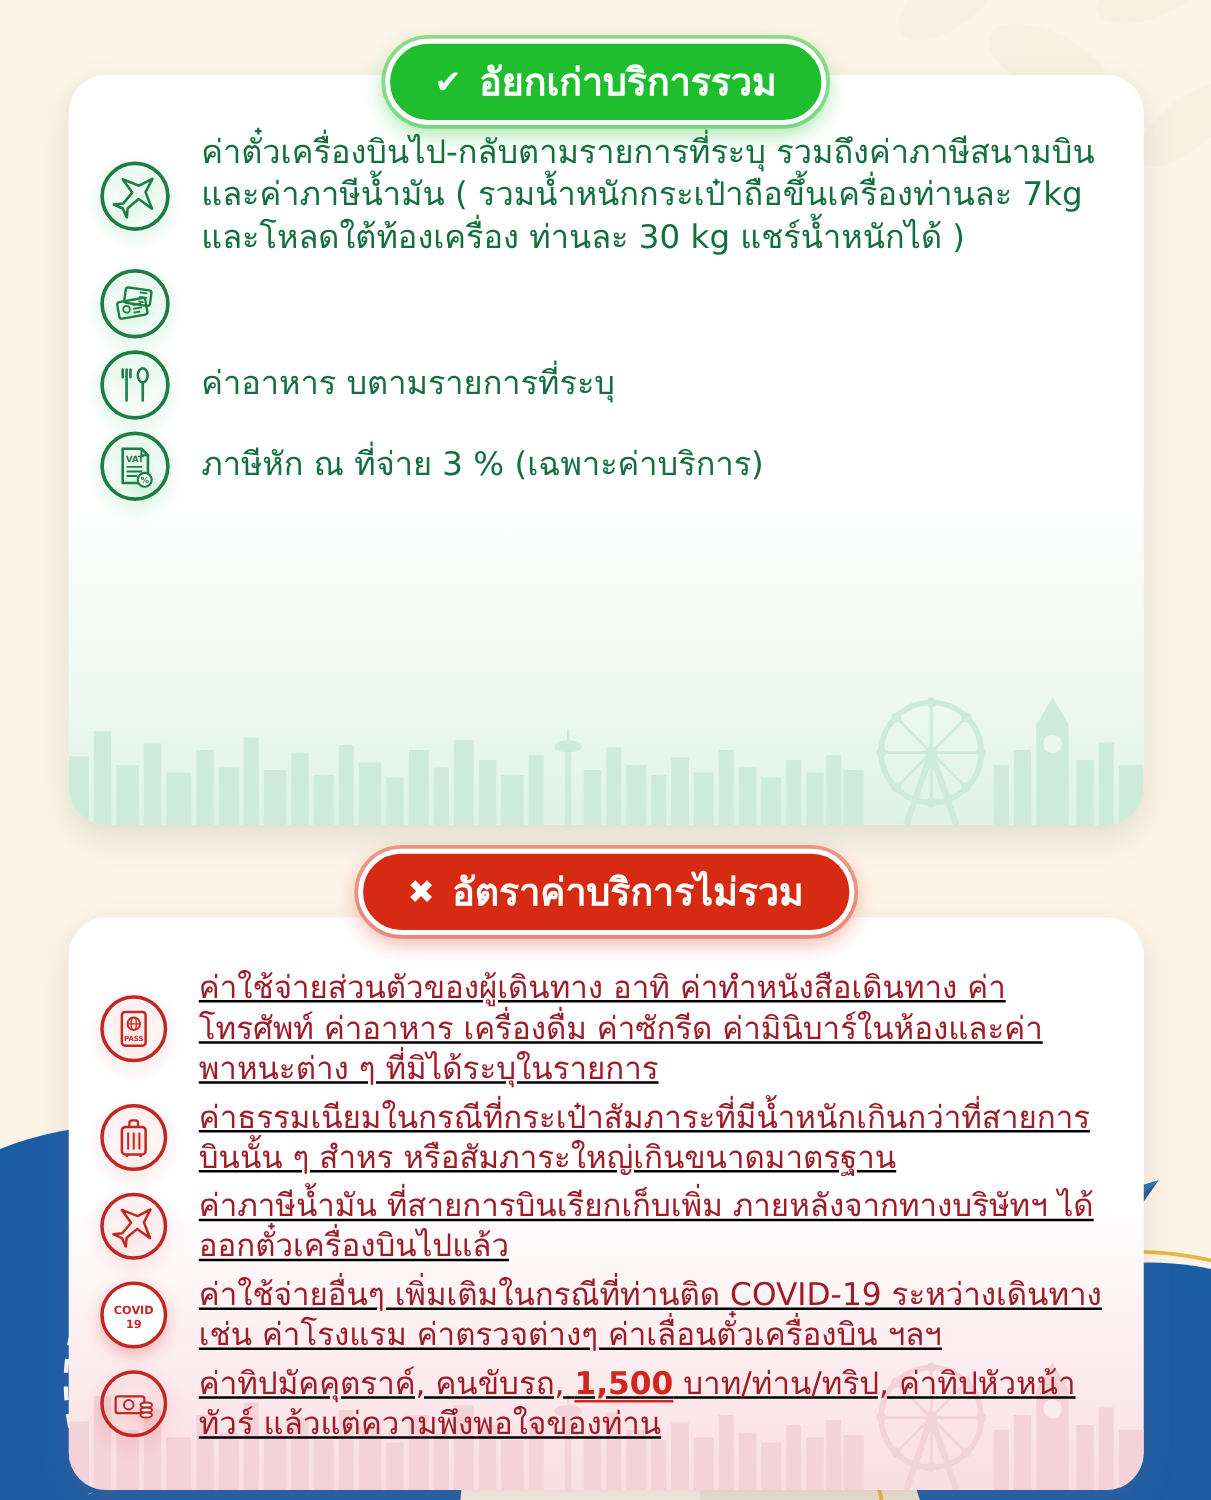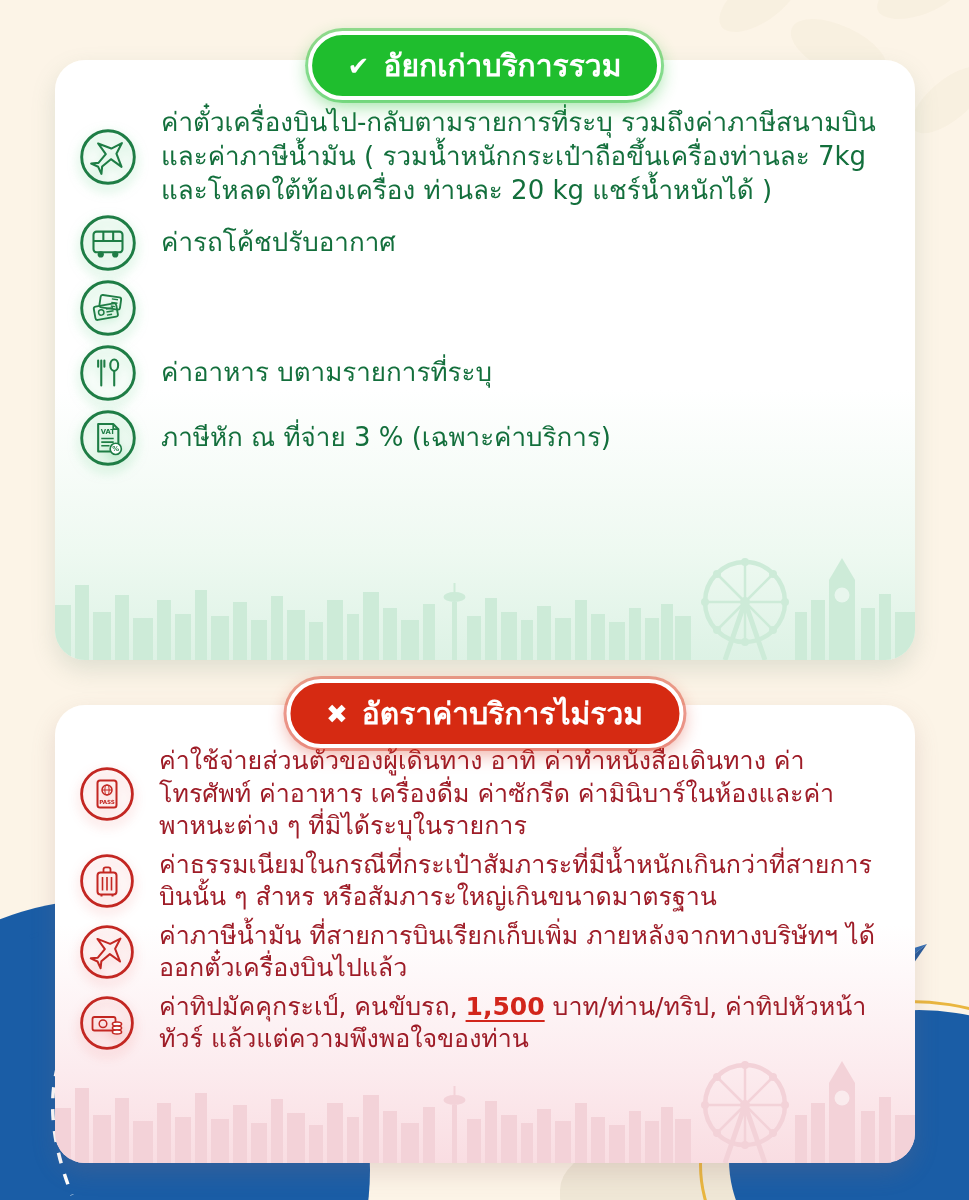--- a/index.html
+++ b/index.html
@@ -21,23 +21,23 @@
     border:3px solid #e9b63f; border-radius:50%; background:none; z-index:0; }
   .blob-right { position:absolute; right:-140px; bottom:-110px; width:380px; height:300px;
     border-radius:50%; background:#1a5da6; z-index:1; }
   .route-svg { position:absolute; left:0; top:895px; z-index:2; }
   .paper-plane { position:absolute; left:884px; top:942px; z-index:2; }
   
   .card { position:absolute; left:55px; width:860px; border-radius:30px; z-index:3; overflow:hidden; }
   .card-included { top:60px; height:600px;
     background:linear-gradient(180deg,#ffffff 55%,#eef9f1 82%,#ddf2e5 100%);
     box-shadow:0 10px 24px rgba(110,140,120,.20); }
-  .card-excluded { top:705px; height:458px;
+  .card-excluded { top:734px; height:458px;
     background:linear-gradient(180deg,#ffffff 48%,#fcebee 80%,#f9dde2 100%);
-    box-shadow:0 10px 24px rgba(150,110,110,.20); }
+    box-shadow:0 10px 24px rgba(150,110,110,.20);text-decoration:underline; }
   .skyline { position:absolute; bottom:0; left:0; width:860px; height:110px; z-index:0; }
   .skyline.green { color:#cdebd8; }
   .skyline.pink  { color:#f3d2d8; }
   
   .badge { position:absolute; left:50%; transform:translateX(-50%);
     display:flex; align-items:center; gap:14px;
     border:4px solid #ffffff; border-radius:999px; padding:7px 36px;
     color:#ffffff; font-size:30px; font-weight:700; white-space:nowrap; z-index:5; }
   .badge-included { top:31px; background:#1fbe2e;
     box-shadow:0 0 0 3px rgba(31,190,46,.45), 0 6px 18px rgba(31,190,46,.45); }
@@ -248,27 +248,21 @@
 
 <section class="card card-included">
   <svg class="skyline green" viewBox="0 0 860 110">
       <use href="#sym-skyline"></use>
     </svg>
   <div class="list">
     <div class="row">
       <svg class="icon icon-g" width="58" height="58" viewBox="0 0 56 56">
           <use href="#sym-plane"></use>
         </svg>
-      <div class="txt">ค่าตั๋วเครื่องบินไป-กลับตามรายการที่ระบุ รวมถึงค่าภาษีสนามบิน และค่าภาษีน้ำมัน ( รวมน้ำหนักกระเป๋าถือขึ้นเครื่องท่านละ 7kg และโหลดใต้ท้องเครื่อง ท่านละ 20 kg แชร์น้ำหนักได้ )</div>
-    </div>
-    <div class="row">
-      <svg class="icon icon-g" width="58" height="58" viewBox="0 0 56 56">
-          <use href="#sym-bus"></use>
-        </svg>
-      <div class="txt">ค่ารถโค้ชปรับอากาศ</div>
+      <div class="txt">ค่าตั๋วเครื่องบินไป-กลับตามรายการที่ระบุ รวมถึงค่าภาษีสนามบิน และค่าภาษีน้ำมัน ( รวมน้ำหนักกระเป๋าถือขึ้นเครื่องท่านละ 7kg และโหลดใต้ท้องเครื่อง ท่านละ 30 kg แชร์น้ำหนักได้ )</div>
     </div>
     <div class="row">
       <svg class="icon icon-g" width="58" height="58" viewBox="0 0 56 56">
           <use href="#sym-ticket"></use>
         </svg>
     </div>
     <div class="row">
       <svg class="icon icon-g" width="58" height="58" viewBox="0 0 56 56">
           <use href="#sym-meal"></use>
         </svg>
@@ -306,18 +300,24 @@
       <div class="txt">ค่าธรรมเนียมในกรณีที่กระเป๋าสัมภาระที่มีน้ำหนักเกินกว่าที่สายการบินนั้น ๆ สำหร หรือสัมภาระใหญ่เกินขนาดมาตรฐาน</div>
     </div>
     <div class="row">
       <svg class="icon icon-r" width="56" height="56" viewBox="0 0 56 56">
           <use href="#sym-plane"></use>
         </svg>
       <div class="txt">ค่าภาษีน้ำมัน ที่สายการบินเรียกเก็บเพิ่ม ภายหลังจากทางบริษัทฯ ได้ออกตั๋วเครื่องบินไปแล้ว</div>
     </div>
     <div class="row">
       <svg class="icon icon-r" width="56" height="56" viewBox="0 0 56 56">
+          <use href="#sym-covid"></use>
+        </svg>
+      <div class="txt">ค่าใช้จ่ายอื่นๆ เพิ่มเติมในกรณีที่ท่านติด COVID-19 ระหว่างเดินทาง เช่น ค่าโรงแรม ค่าตรวจต่างๆ ค่าเลื่อนตั๋วเครื่องบิน ฯลฯ</div>
+    </div>
+    <div class="row">
+      <svg class="icon icon-r" width="56" height="56" viewBox="0 0 56 56">
           <use href="#sym-money"></use>
         </svg>
-      <div class="txt"><span>ค่าทิปมัคคุกระเป์, คนขับรถ, </span><span class="tip-amount">1,500</span><span> บาท/ท่าน/ทริป, ค่าทิปหัวหน้าทัวร์ แล้วแต่ความพึงพอใจของท่าน</span></div>
+      <div class="txt"><span>ค่าทิปมัคคุตราค์, คนขับรถ, </span><span class="tip-amount">1,500</span><span> บาท/ท่าน/ทริป, ค่าทิปหัวหน้าทัวร์ แล้วแต่ความพึงพอใจของท่าน</span></div>
     </div>
   </div>
 </section>
 
 </body></html>

